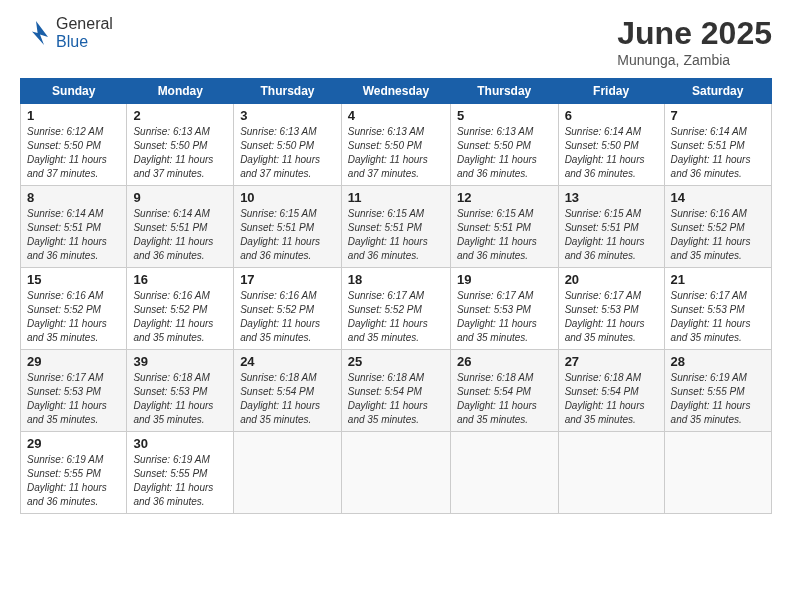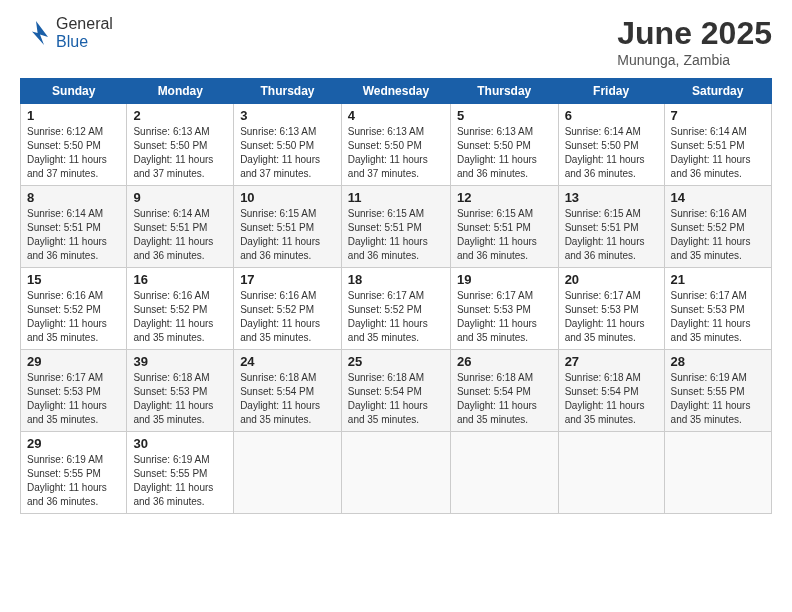--- a/index.html
+++ b/index.html
@@ -74,20 +74,21 @@
       font-size: 13px;
       font-weight: bold;
       color: #222;
       display: block;
       margin-bottom: 2px;
     }
     .day-info {
       font-size: 10px;
       color: #333;
       line-height: 1.4;
+      font-style: italic;
     }
     .empty-cell {
       background: #f9f9f9 !important;
     }
   </style>
 </head>
 <body>
 
 <div class="page">
   <div class="header">

